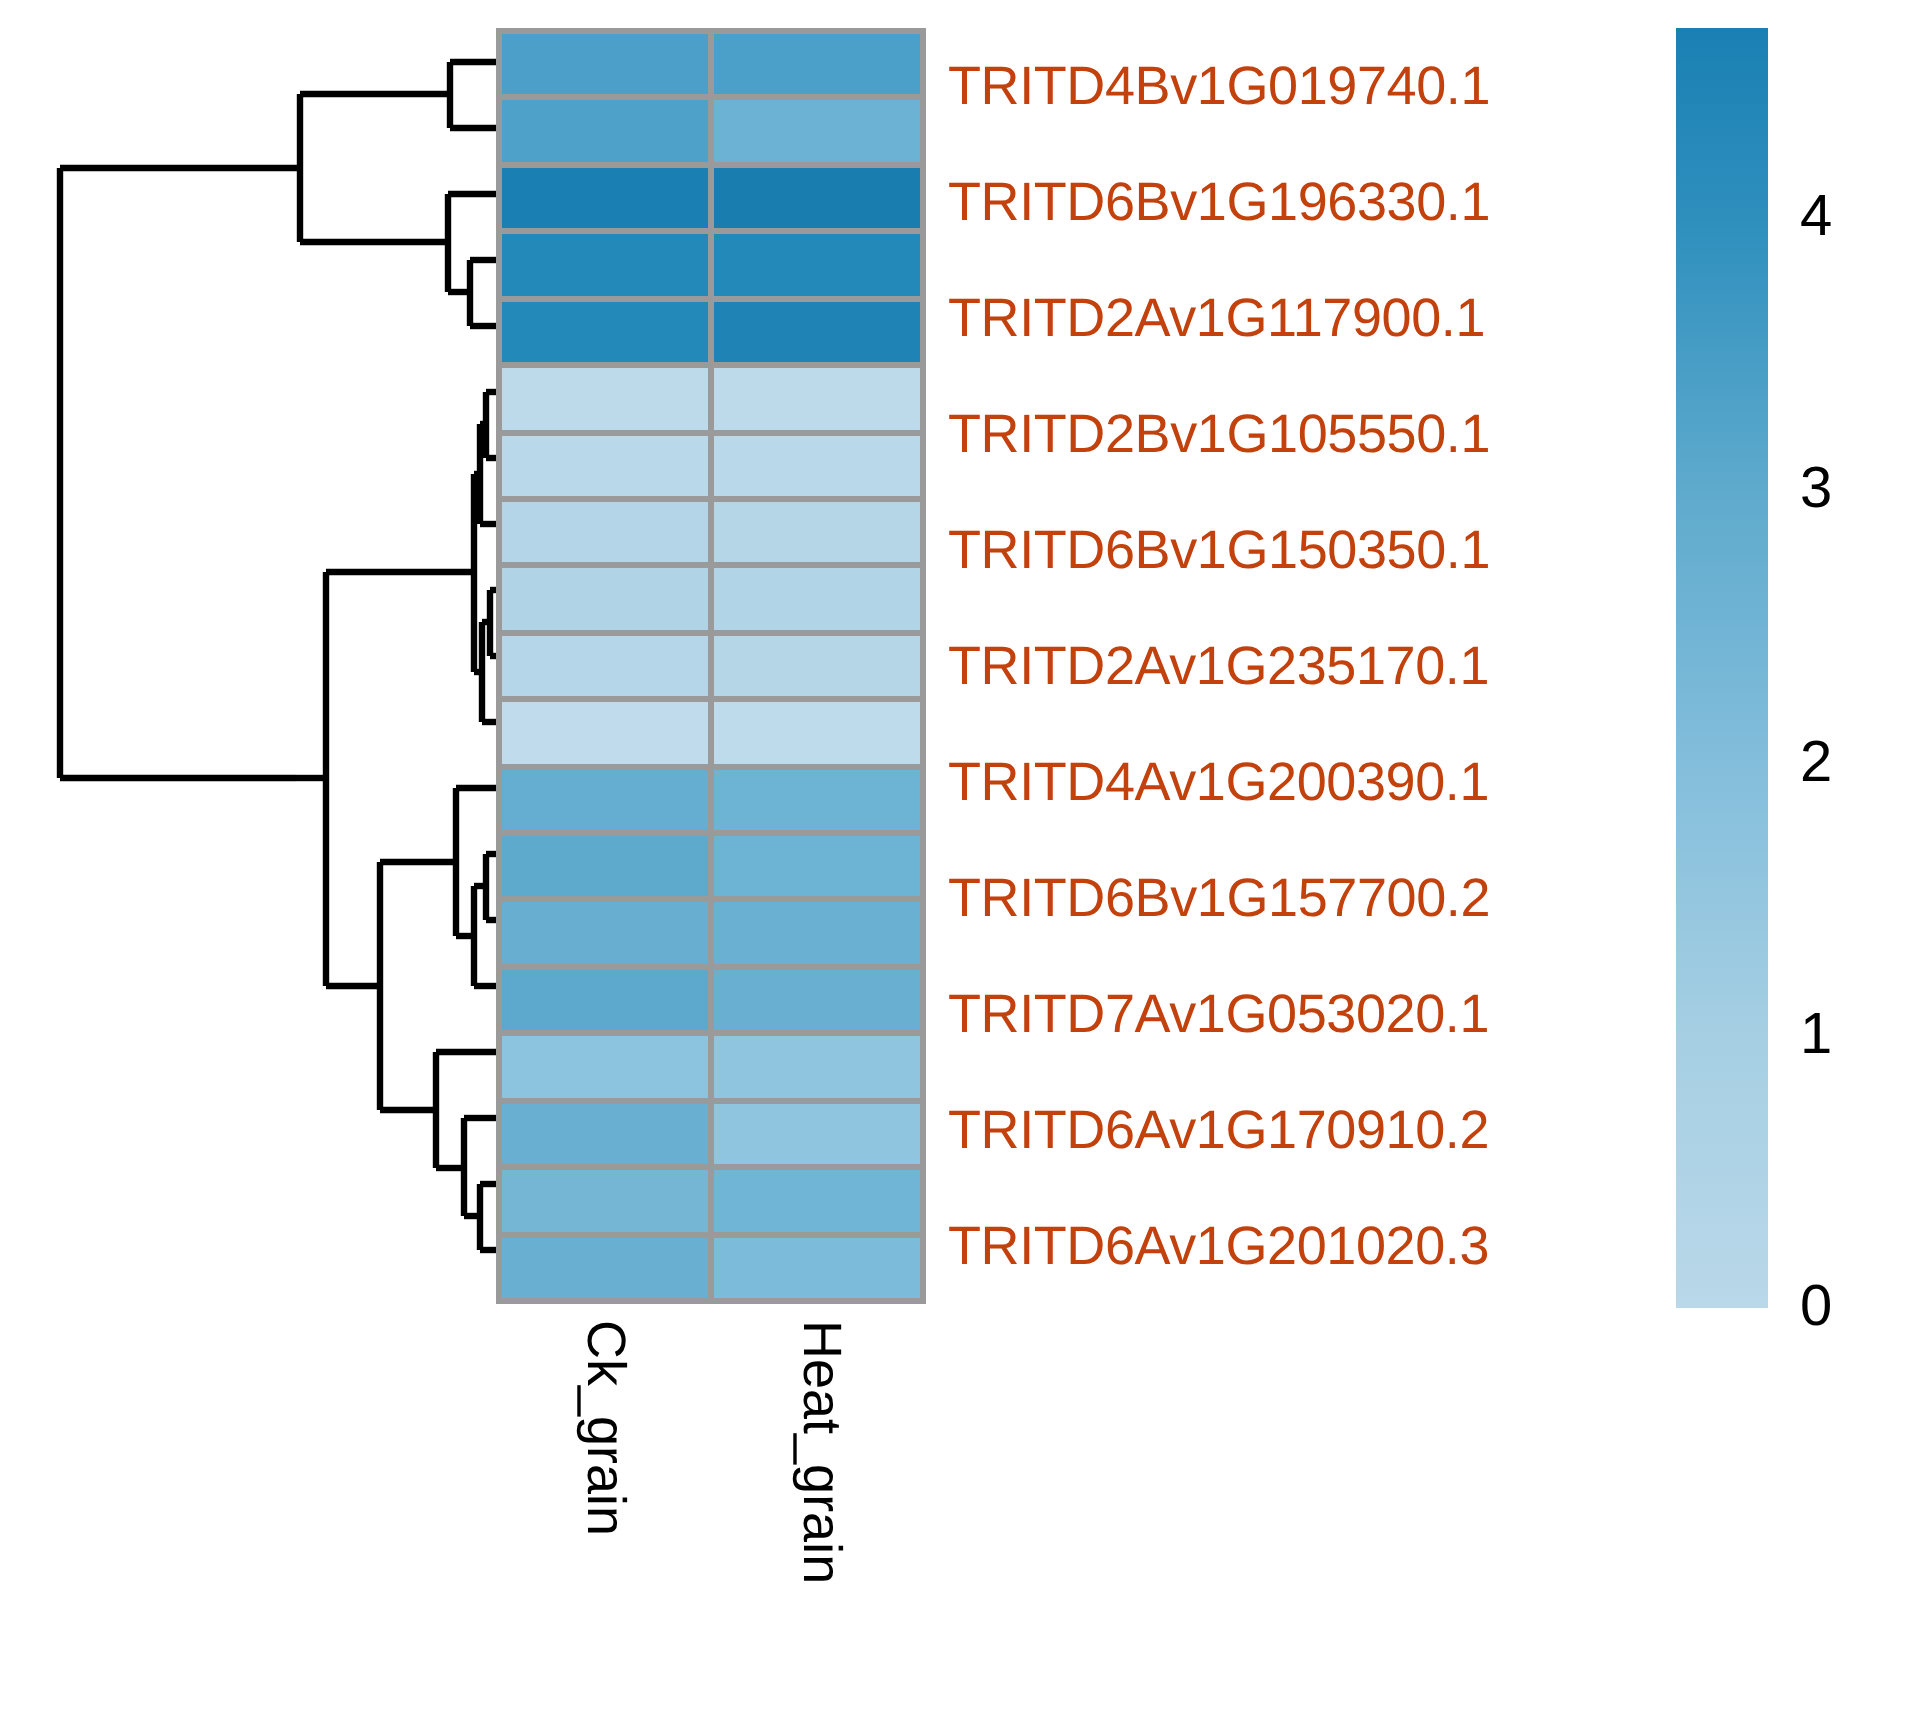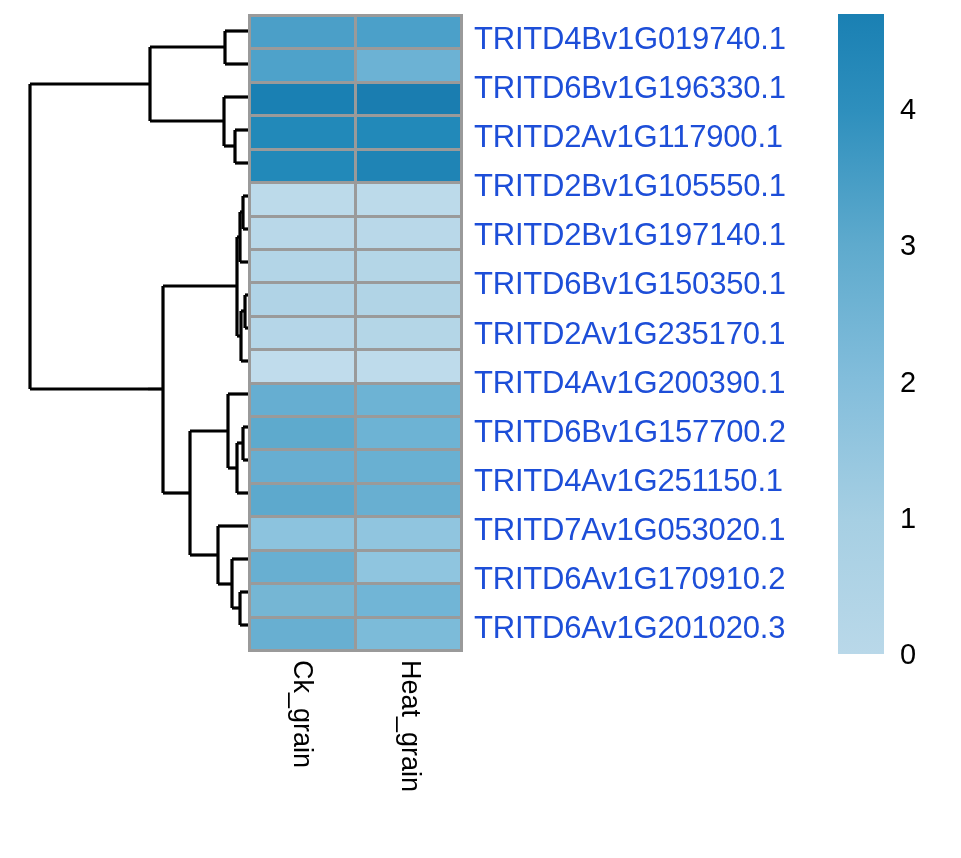--- a/index.html
+++ b/index.html
@@ -58,22 +58,22 @@
     top: 14px;
     width: 356px;
     height: 638px;
     display: flex;
     flex-direction: column;
   }
   .row-label {
     flex: 1 1 0;
     display: flex;
     align-items: center;
-    font-size: 31px;
-    color: #1d4ed8;
+    font-size: 27px;
+    color: #c2410c;
     letter-spacing: -0.2px;
     white-space: nowrap;
     line-height: 1;
   }
   
   #col-labels {
     position: absolute;
     left: 248px;
     top: 652px;
     width: 215px;
@@ -234,26 +234,24 @@
       <div class="cell" title="TRITD6Av1G201020.3 / Heat_grain = 2.05" style="background: rgb(113, 181, 214);"></div>
       <div class="cell" title="TRITD7Bv1G027670.1 / Ck_grain = 2.28" style="background: rgb(104, 175, 209);"></div>
       <div class="cell" title="TRITD7Bv1G027670.1 / Heat_grain = 1.7" style="background: rgb(124, 187, 217);"></div>
     </div>
 
   <div id="row-labels">
       <div class="row-label">TRITD4Bv1G019740.1</div>
       <div class="row-label">TRITD6Bv1G196330.1</div>
       <div class="row-label">TRITD2Av1G117900.1</div>
       <div class="row-label">TRITD2Bv1G105550.1</div>
-      <div class="row-label">TRITD2Bv1G197140.1</div>
       <div class="row-label">TRITD6Bv1G150350.1</div>
       <div class="row-label">TRITD2Av1G235170.1</div>
       <div class="row-label">TRITD4Av1G200390.1</div>
       <div class="row-label">TRITD6Bv1G157700.2</div>
-      <div class="row-label">TRITD4Av1G251150.1</div>
       <div class="row-label">TRITD7Av1G053020.1</div>
       <div class="row-label">TRITD6Av1G170910.2</div>
       <div class="row-label">TRITD6Av1G201020.3</div>
     </div>
 
   <div id="col-labels">
     <div class="col-label c0">Ck_grain</div>
     <div class="col-label c1">Heat_grain</div>
   </div>
 

